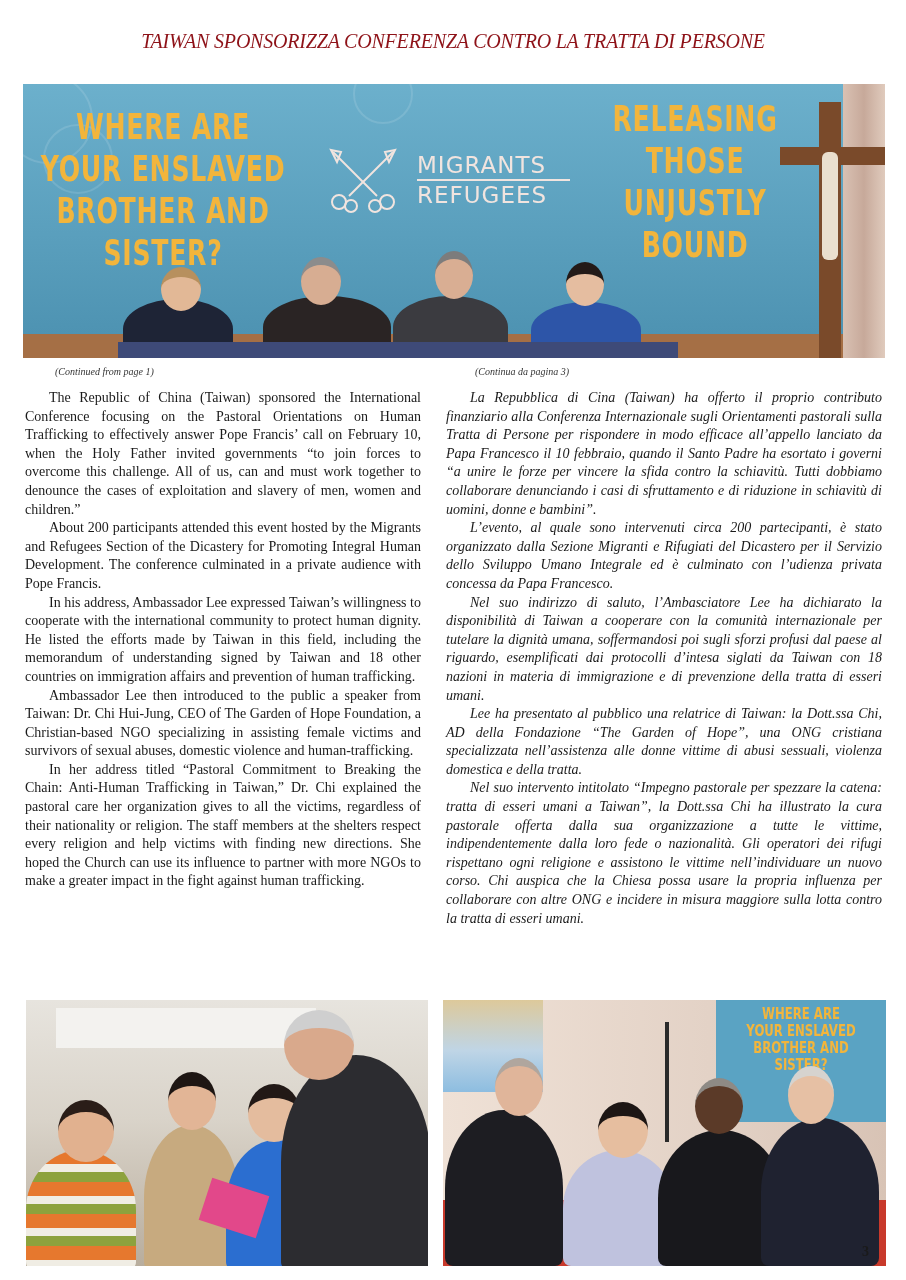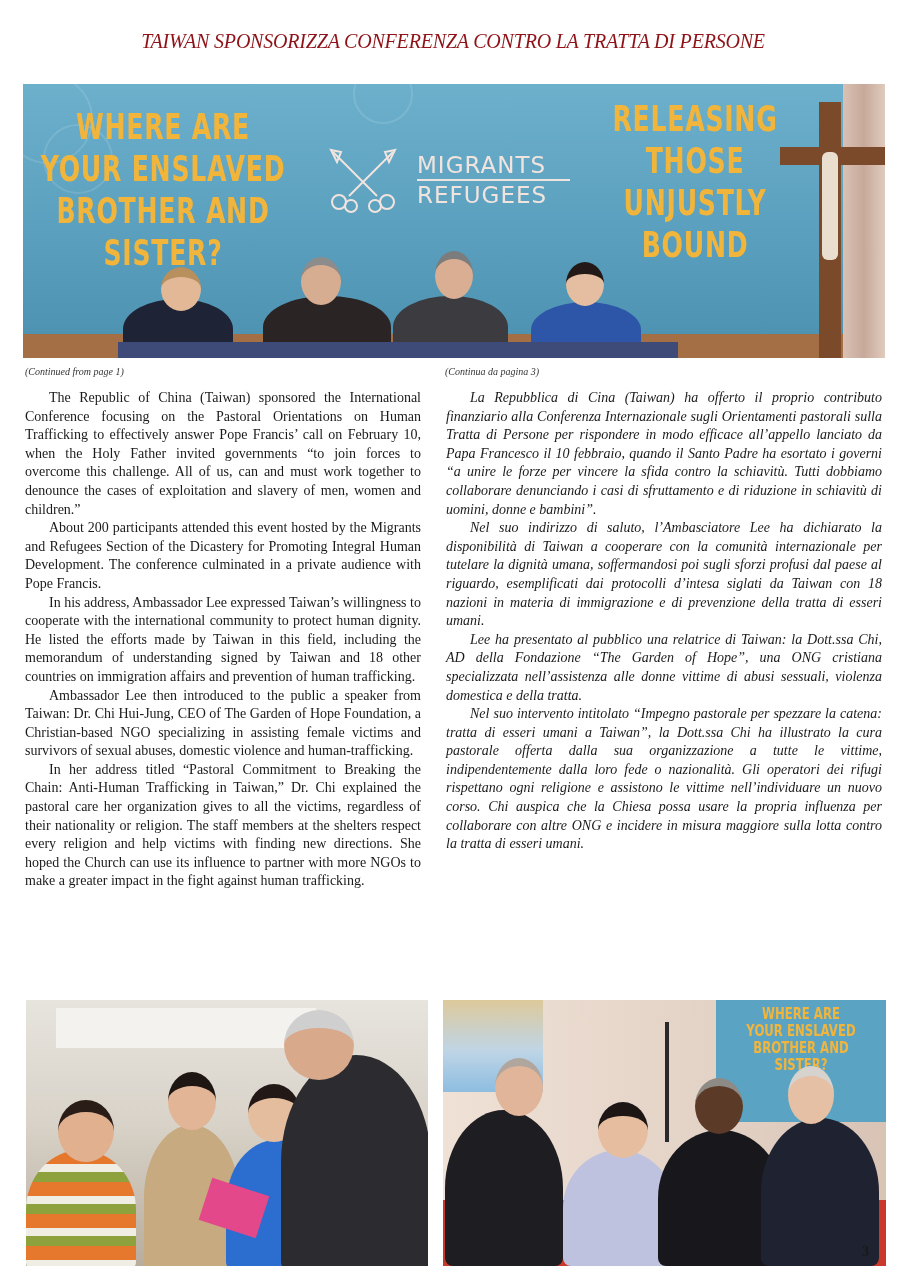--- a/index.html
+++ b/index.html
@@ -24,21 +24,21 @@
   .logo-line { position: absolute; left: 92px; top: 33px; width: 153px; height: 1.5px; background: #f1e4df; }
   .wall { position: absolute; left: 0; top: 250px; width: 862px; height: 24px; background: #a56f45; }
   .curtain { position: absolute; left: 820px; top: 0; width: 42px; height: 274px; background: linear-gradient(90deg,#d9c1b3,#c7a99a,#e0cbbd); }
   .cross-v { position: absolute; left: 796px; top: 18px; width: 22px; height: 256px; background: #7a4a2a; }
   .cross-h { position: absolute; left: 757px; top: 63px; width: 108px; height: 18px; background: #7a4a2a; }
   .corpus { position: absolute; left: 799px; top: 68px; width: 16px; height: 108px; background: #eadfce; border-radius: 6px; }
   .table { position: absolute; left: 95px; top: 258px; width: 560px; height: 16px; background: #3e4a78; }
   .person { position: absolute; border-radius: 50% 50% 8px 8px; }
   .head { position: absolute; border-radius: 50%; }
 
-  .caption { position: absolute; top: 366px; font-family: "Liberation Serif", serif; font-style: italic; font-size: 10px; color: #333; }
+  .caption { position: absolute; top: 366px; font-family: "Liberation Serif", serif; font-style: italic; font-size: 10px; color: #333; margin-left: 30px; }
   .caption-left { left: 25px; }
   .caption-right { left: 445px; }
 
   
   .col { position: absolute; top: 389px; font-size: 14px; line-height: 18.6px; text-align: justify; }
   .col p { text-indent: 24px; }
   .col-en { left: 25px; width: 396px; font-family: "Liberation Serif", serif; }
   .col-it { left: 446px; width: 436px; font-family: "Liberation Serif", serif; font-style: italic; }
 
   
@@ -118,20 +118,21 @@
 <div class="col col-en">
   <p>The Republic of China (Taiwan) sponsored the International Conference focusing on the Pastoral Orientations on Human Trafficking to effectively answer Pope Francis’ call on February 10, when the Holy Father invited governments “to join forces to overcome this challenge. All of us, can and must work together to denounce the cases of exploitation and slavery of men, women and children.”</p>
   <p>About 200 participants attended this event hosted by the Migrants and Refugees Section of the Dicastery for Promoting Integral Human Development. The conference culminated in a private audience with Pope Francis.</p>
   <p>In his address, Ambassador Lee expressed Taiwan’s willingness to cooperate with the international community to protect human dignity. He listed the efforts made by Taiwan in this field, including the memorandum of understanding signed by Taiwan and 18 other countries on immigration affairs and prevention of human trafficking.</p>
   <p>Ambassador Lee then introduced to the public a speaker from Taiwan: Dr. Chi Hui-Jung, CEO of The Garden of Hope Foundation, a Christian-based NGO specializing in assisting female victims and survivors of sexual abuses, domestic violence and human-trafficking.</p>
   <p>In her address titled “Pastoral Commitment to Breaking the Chain: Anti-Human Trafficking in Taiwan,” Dr. Chi explained the pastoral care her organization gives to all the victims, regardless of their nationality or religion. The staff members at the shelters respect every religion and help victims with finding new directions. She hoped the Church can use its influence to partner with more NGOs to make a greater impact in the fight against human trafficking.</p>
 </div>
 
 <div class="col col-it">
   <p>La Repubblica di Cina (Taiwan) ha offerto il proprio contributo finanziario alla Conferenza Internazionale sugli Orientamenti pastorali sulla Tratta di Persone per rispondere in modo efficace all’appello lanciato da Papa Francesco il 10 febbraio, quando il Santo Padre ha esortato i governi “a unire le forze per vincere la sfida contro la schiavitù. Tutti dobbiamo collaborare denunciando i casi di sfruttamento e di riduzione in schiavitù di uomini, donne e bambini”.</p>
+  <p>L’evento, al quale sono intervenuti circa 200 partecipanti, è stato organizzato dalla Sezione Migranti e Rifugiati del Dicastero per il Servizio dello Sviluppo Umano Integrale ed è culminato con l’udienza privata concessa da Papa Francesco.</p>
   <p>Nel suo indirizzo di saluto, l’Ambasciatore Lee ha dichiarato la disponibilità di Taiwan a cooperare con la comunità internazionale per tutelare la dignità umana, soffermandosi poi sugli sforzi profusi dal paese al riguardo, esemplificati dai protocolli d’intesa siglati da Taiwan con 18 nazioni in materia di immigrazione e di prevenzione della tratta di esseri umani.</p>
   <p>Lee ha presentato al pubblico una relatrice di Taiwan: la Dott.ssa Chi, AD della Fondazione “The Garden of Hope”, una ONG cristiana specializzata nell’assistenza alle donne vittime di abusi sessuali, violenza domestica e della tratta.</p>
   <p>Nel suo intervento intitolato “Impegno pastorale per spezzare la catena: tratta di esseri umani a Taiwan”, la Dott.ssa Chi ha illustrato la cura pastorale offerta dalla sua organizzazione a tutte le vittime, indipendentemente dalla loro fede o nazionalità. Gli operatori dei rifugi rispettano ogni religione e assistono le vittime nell’individuare un nuovo corso. Chi auspica che la Chiesa possa usare la propria influenza per collaborare con altre ONG e incidere in misura maggiore sulla lotta contro la tratta di esseri umani.</p>
 </div>
 
 <div class="photo-bl">
   <div style="position:absolute;left:30px;top:8px;width:260px;height:40px;background:#f3f2ef;"></div>
   <div class="person" style="left:0;top:150px;width:110px;height:120px;background:repeating-linear-gradient(180deg,#e6782e 0 14px,#f0ede4 14px 22px,#8da23d 22px 32px);"></div>
   <div class="head" style="left:32px;top:100px;width:56px;height:62px;background:#e1b18f;border-top:12px solid #2a1d18;"></div>
   <div class="person" style="left:118px;top:125px;width:95px;height:145px;background:#c7aa7f;"></div>

